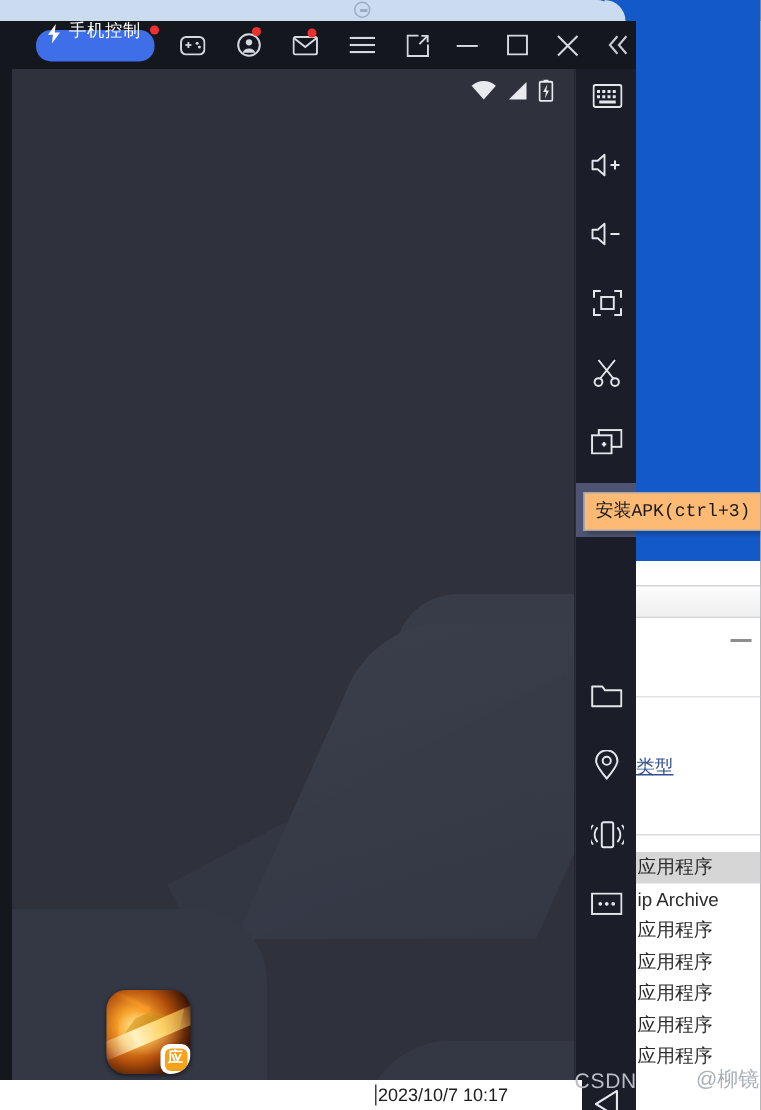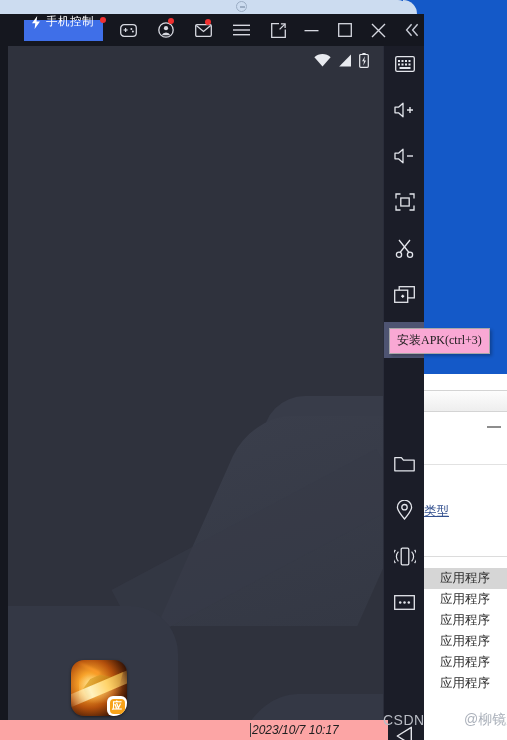--- a/index.html
+++ b/index.html
@@ -43,21 +43,21 @@
 
   
   #titlebar{
     position:absolute; left:0; top:0; width:424px; height:32px;
     background:#15171f;
     display:flex; align-items:center;
   }
   #phone-ctrl-btn{
     margin-left:24px;
     height:21px; padding:0 9px 16px 6px;
-    background:#3f6fe8; border-radius:0;
+    background:#3f6fe8; border-radius:10px;
     display:flex; align-items:center; gap:4px;
     position:relative; cursor:pointer;
   }
   #phone-ctrl-btn .bolt{ width:12px; height:13px; display:block; }
   #phone-ctrl-btn .txt{
     color:#fff; font-size:11.5px; line-height:1;
     letter-spacing:0.5px; white-space:nowrap;
   }
   .reddot{
     position:absolute; right:-3px; top:-3px;
@@ -186,26 +186,26 @@
     cursor:pointer; position:relative;
   }
   .st-item svg{ display:block; }
   .st-item.active{ background:#4e5472; }
   .st-gap{ height:10px; }
   #st-spacer{ height:88px; }
 
   
   #tooltip{
     position:absolute; left:389px; top:314px;
-    background:#f9a8d4; border:1px solid #a8a8a8;
+    background:#fdba74; border:1px solid #a8a8a8;
     padding:3px 7px 4px 7px;
     font-size:12px; color:#1a1a1a; white-space:nowrap;
     box-shadow:2px 2px 3px rgba(0,0,0,.25);
     z-index:40;
-    font-family:Liberation Serif, serif;
+    font-family:Liberation Mono, monospace;
   }
 
   
   #file-dialog{
     position:absolute; left:424px; top:14px; width:83px; height:726px;
     background:#e5e5e5;
     overflow:hidden;
   }
   #fd-blue{
     position:absolute; left:0; top:0; width:83px; height:360px;
@@ -240,33 +240,33 @@
   }
   #fd-sep2{
     position:absolute; left:0; top:182px; width:83px; height:1px;
     background:#dcdcdc;
   }
   #fd-list{
     position:absolute; left:0; top:194px; width:83px;
   }
   .fd-row{
     height:21px; display:flex; align-items:center;
-    padding-left:16px;
+    padding-left:1px;
     font-size:12.5px; color:#2b2b2b; white-space:nowrap;
     cursor:pointer;
   }
   .fd-row.sel{ background:#d6d6d6; }
 
   
   #emu-bottombar{
     position:absolute; left:0; bottom:0; width:388px; height:20px;
-    background:#fca5a5;
+    background:#ffffff;
     display:flex; align-items:center;
     padding-left:252px;
-    font-size:12px; color:#202020; white-space:nowrap;font-style:italic;
+    font-size:12px; color:#202020; white-space:nowrap;
   }
   #emu-bottombar .caret{
     position:absolute; left:250px; top:3px; width:1px; height:14px;
     background:#404040;
   }
 
   
   #watermark{
     position:absolute; left:385px; top:712px;
     font-size:14px; color:#b9bcc4;
@@ -543,20 +543,21 @@
     <div id="fd-sep1"></div>
 
     <div id="fd-colhead">
       <span class="lbl">类型</span>
     </div>
 
     <div id="fd-sep2"></div>
 
     <div id="fd-list">
       <div class="fd-row sel">应用程序</div>
+      <div class="fd-row">ip Archive</div>
       <div class="fd-row">应用程序</div>
       <div class="fd-row">应用程序</div>
       <div class="fd-row">应用程序</div>
       <div class="fd-row">应用程序</div>
       <div class="fd-row">应用程序</div>
     </div>
   </div>
 </div>
 
 <div id="watermark">CSDN</div>

